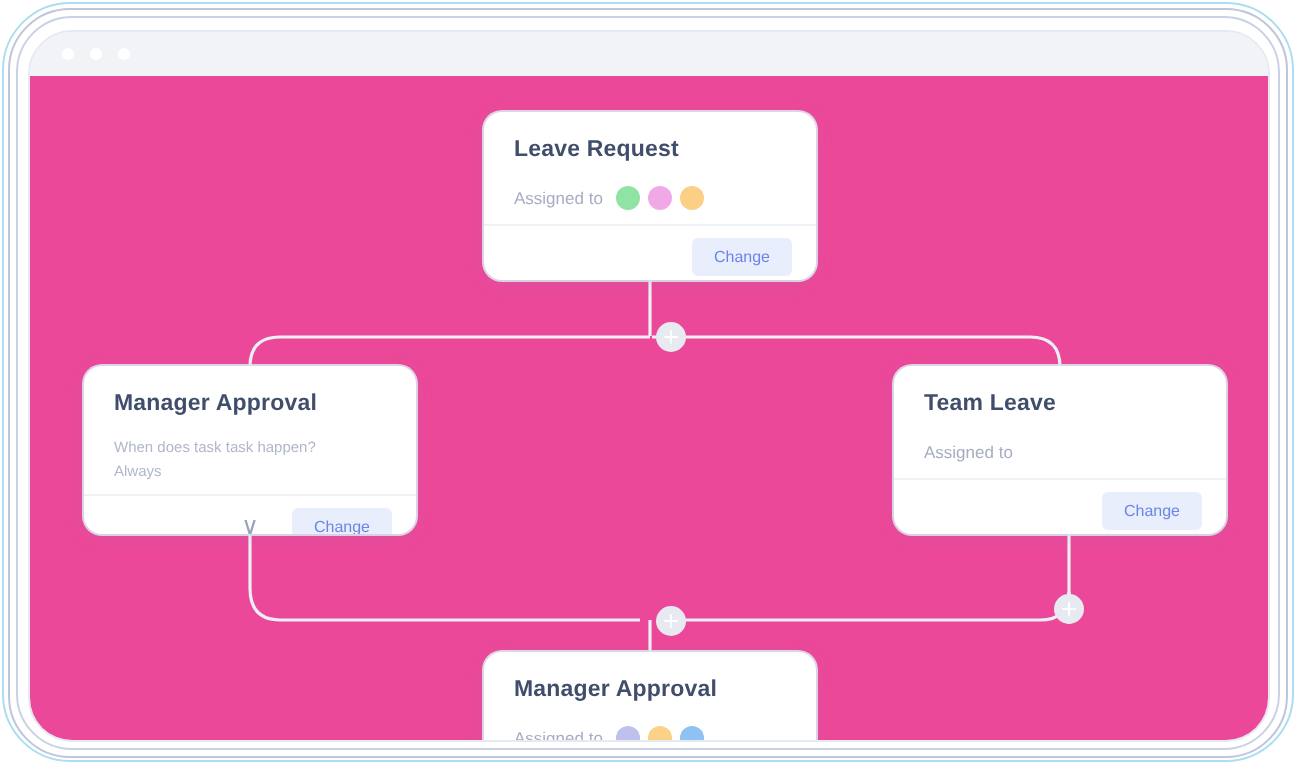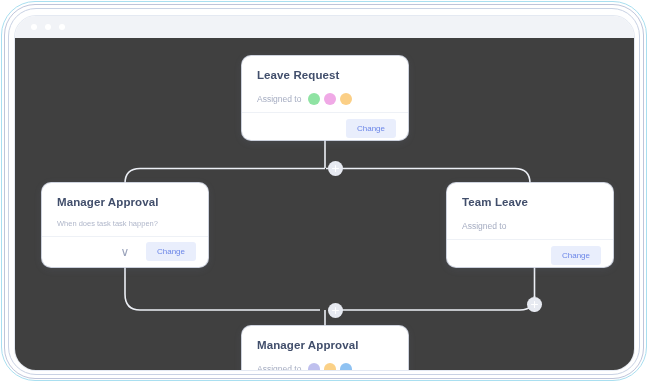--- a/index.html
+++ b/index.html
@@ -84,21 +84,21 @@
     margin-right: 8px;
   }
 
   
   .canvas {
     position: absolute;
     left: 0;
     top: 22px;
     width: 621px;
     height: 334px;
-    background: #404040;
+    background: #ec4899;
     overflow: hidden;
   }
   .edges {
     position: absolute;
     left: 0;
     top: 0;
     width: 621px;
     height: 334px;
   }
 
@@ -265,20 +265,21 @@
       </div>
       <div class="card-footer">
         <button class="btn-change">Change</button>
       </div>
     </div>
 
     <div class="card" id="node-manager-approval-left">
       <div class="card-body">
         <p class="card-title">Manager Approval</p>
         <p class="cond-label">When does task task happen?</p>
+        <p class="cond-value">Always</p>
       </div>
       <div class="card-footer">
         <span class="chevron">∨</span>
         <button class="btn-change">Change</button>
       </div>
     </div>
 
     <div class="card" id="node-team-leader">
       <div class="card-body">
         <p class="card-title">Team Leave</p>

